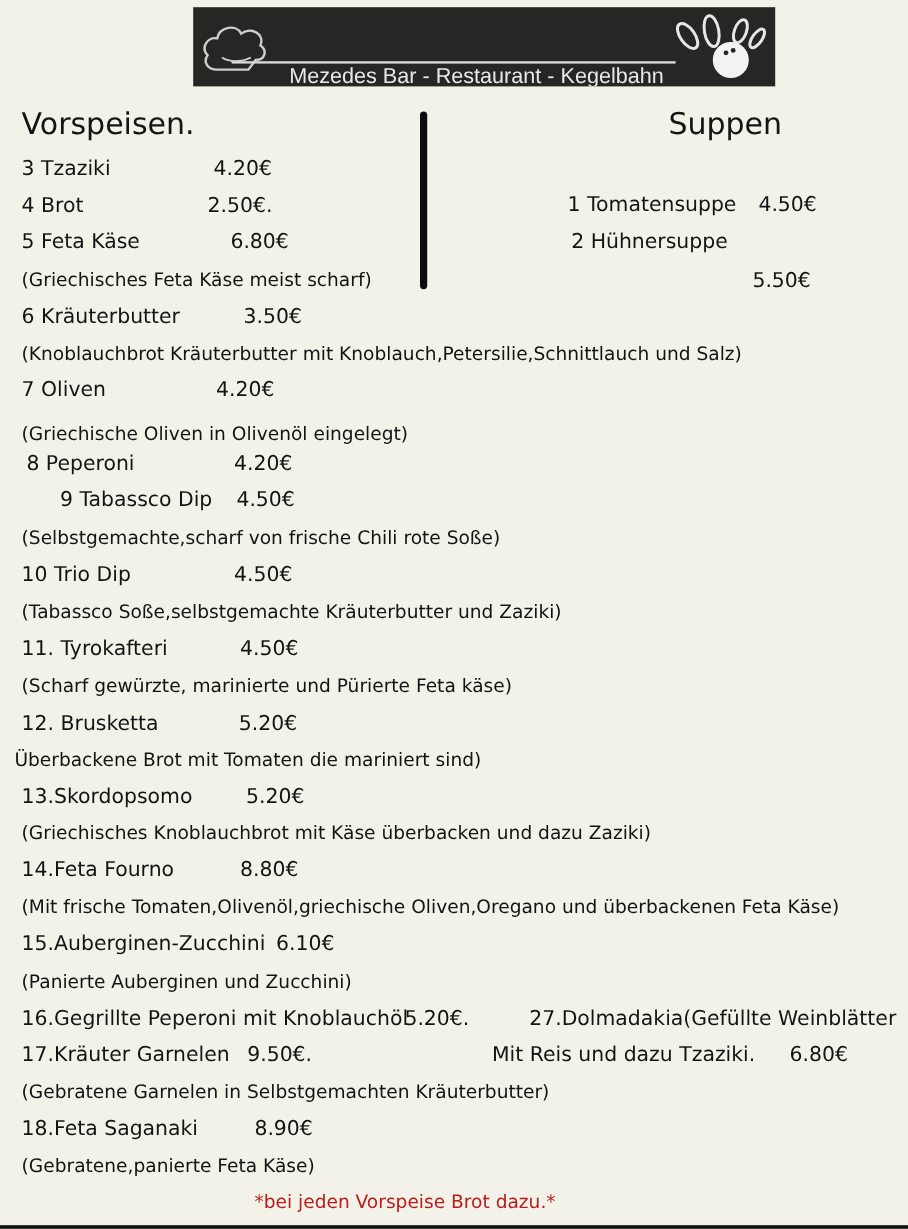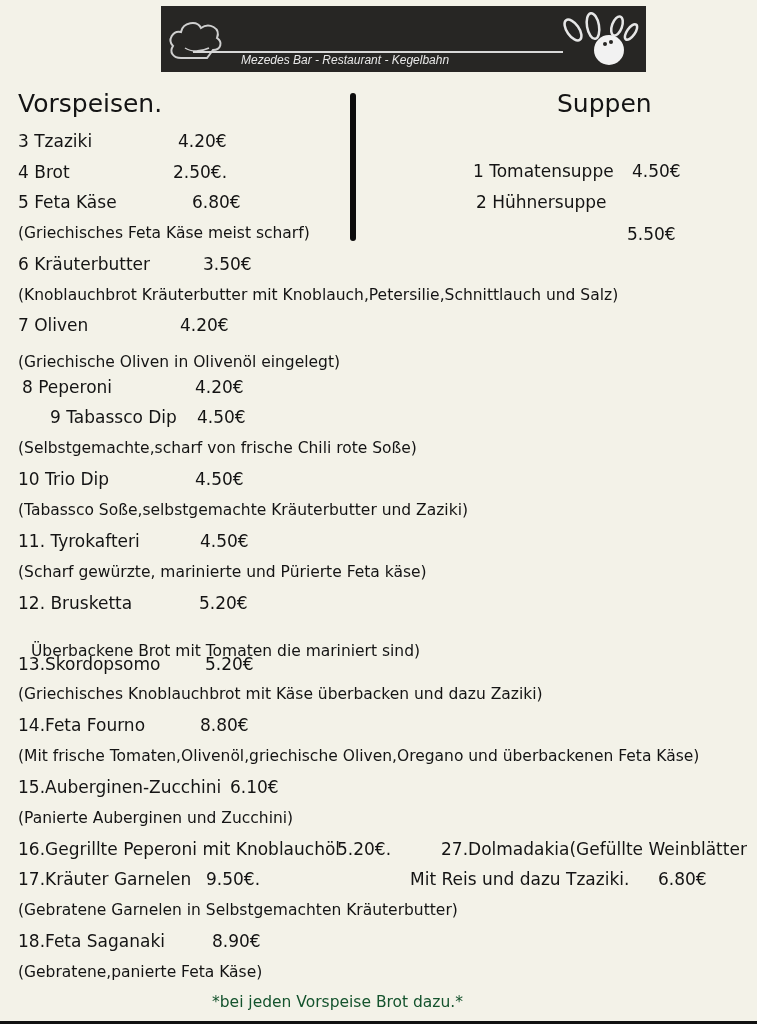--- a/index.html
+++ b/index.html
@@ -17,30 +17,30 @@
     position:absolute; left:64px; top:4px;
     font-family:"DejaVu Serif", serif; font-style:italic;
     font-size:34px; color:#1f8a45; letter-spacing:1px; white-space:nowrap;
   }
   .logo .underline {
     position:absolute; left:32px; top:45px; width:370px; height:2px;
     background:#d8d8d8;
   }
   .logo .subtitle {
     position:absolute; left:80px; top:47px;
-    font-family:"Liberation Sans", sans-serif; font-size:12px;
-    color:#e8e8e8; white-space:nowrap;font-style:italic;
+    font-family:"Liberation Sans", sans-serif; font-size:18px;
+    color:#e8e8e8; white-space:nowrap;
   }
   .logo .chef { position:absolute; left:6px; top:12px; }
   .logo .bowling { position:absolute; left:400px; top:4px; }
 
   .t { position:absolute; white-space:nowrap; font-size:17px; line-height:20px; }
   .t.head { font-size:25px; line-height:30px; }
   .t.desc { font-size:15.5px; }
-  .t.note { font-size:15.5px; color:#14532d; }
+  .t.note { font-size:15.5px; color:#b91c1c; }
 
   .divider {
     position:absolute; left:350px; top:93px; width:6px; height:148px;
     background:#0c0c0c; border-radius:3px;
   }
   .bottom-line {
     position:absolute; left:0; top:1021px; width:757px; height:3px; background:#111;
   }
 </style>
 </head>
@@ -103,21 +103,21 @@
 <div class="t" style="left:18px; top:469px;">10  Trio Dip</div>
 <div class="t" style="left:195px; top:469px;">4.50€</div>
 <div class="t desc" style="left:18px; top:500px;">(Tabassco Soße,selbstgemachte Kräuterbutter und Zaziki)</div>
 
 <div class="t" style="left:18px; top:531px;">11.  Tyrokafteri</div>
 <div class="t" style="left:200px; top:531px;">4.50€</div>
 <div class="t desc" style="left:18px; top:562px;">(Scharf gewürzte, marinierte und Pürierte Feta käse)</div>
 
 <div class="t" style="left:18px; top:593px;">12.  Brusketta</div>
 <div class="t" style="left:199px; top:593px;">5.20€</div>
-<div class="t desc" style="left:31px; top:623px;margin-top:18px;">Überbackene Brot mit Tomaten die mariniert sind)</div>
+<div class="t desc" style="left:12px; top:623px;">Überbackene Brot mit Tomaten die mariniert sind)</div>
 
 <div class="t" style="left:18px; top:654px;">13.Skordopsomo</div>
 <div class="t" style="left:205px; top:654px;">5.20€</div>
 <div class="t desc" style="left:18px; top:684px;">(Griechisches Knoblauchbrot mit Käse überbacken und dazu Zaziki)</div>
 
 <div class="t" style="left:18px; top:715px;">14.Feta Fourno</div>
 <div class="t" style="left:200px; top:715px;">8.80€</div>
 <div class="t desc" style="left:18px; top:746px;">(Mit frische Tomaten,Olivenöl,griechische Oliven,Oregano und überbackenen  Feta Käse)</div>
 
 <div class="t" style="left:18px; top:777px;">15.Auberginen-Zucchini</div>

